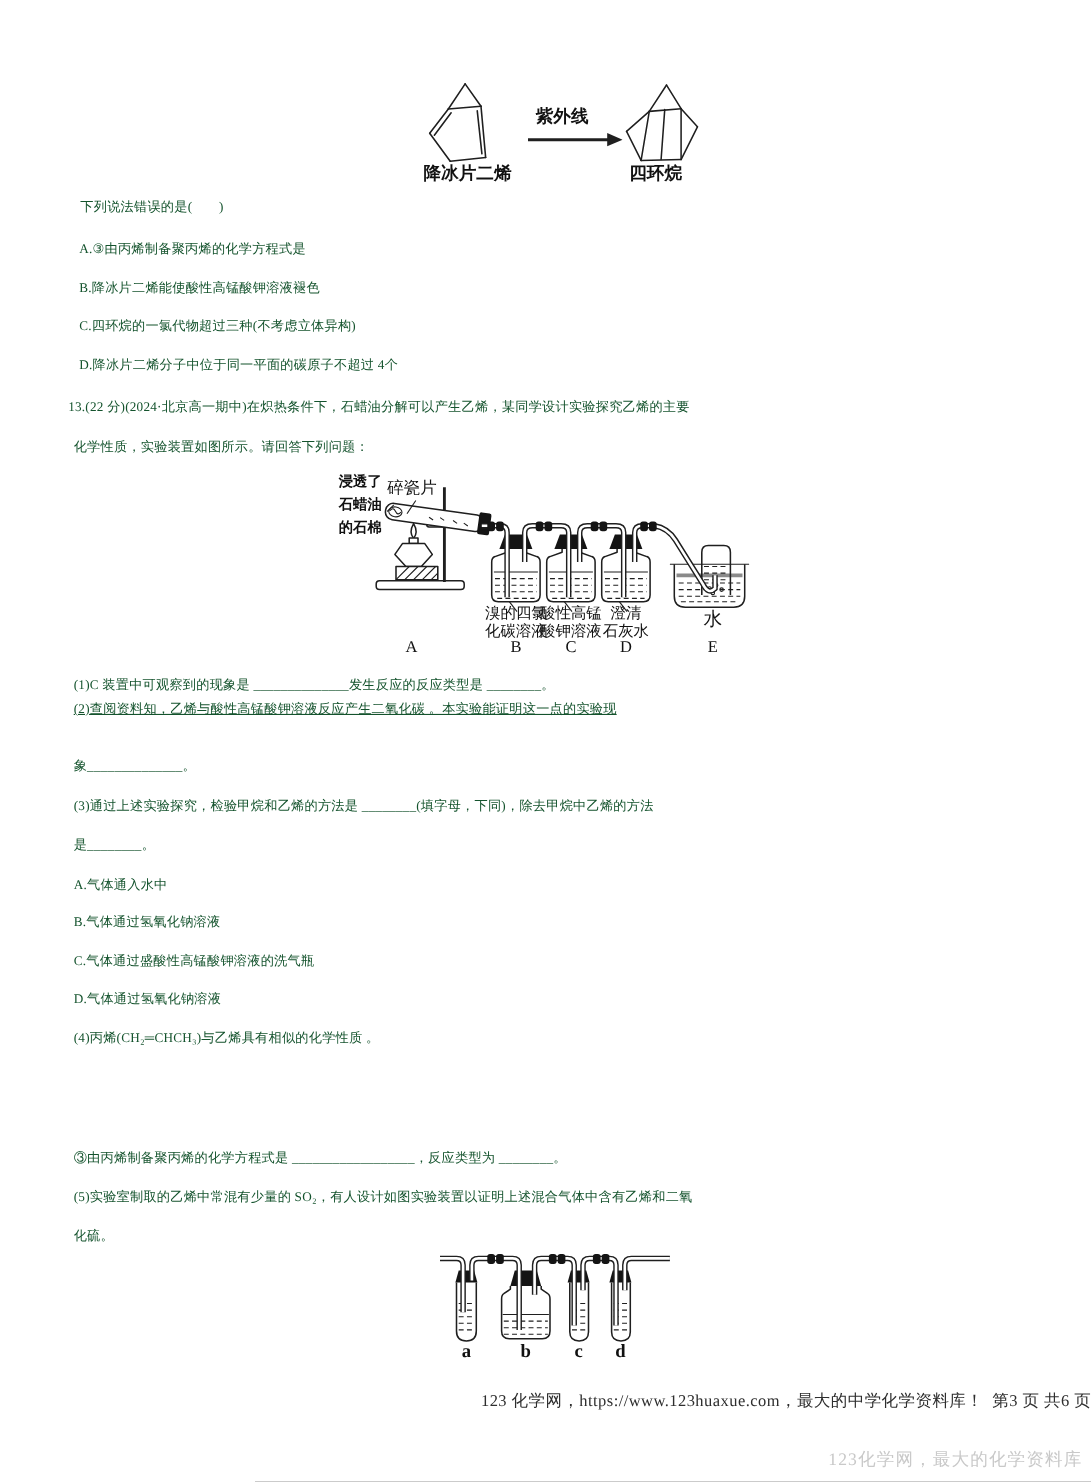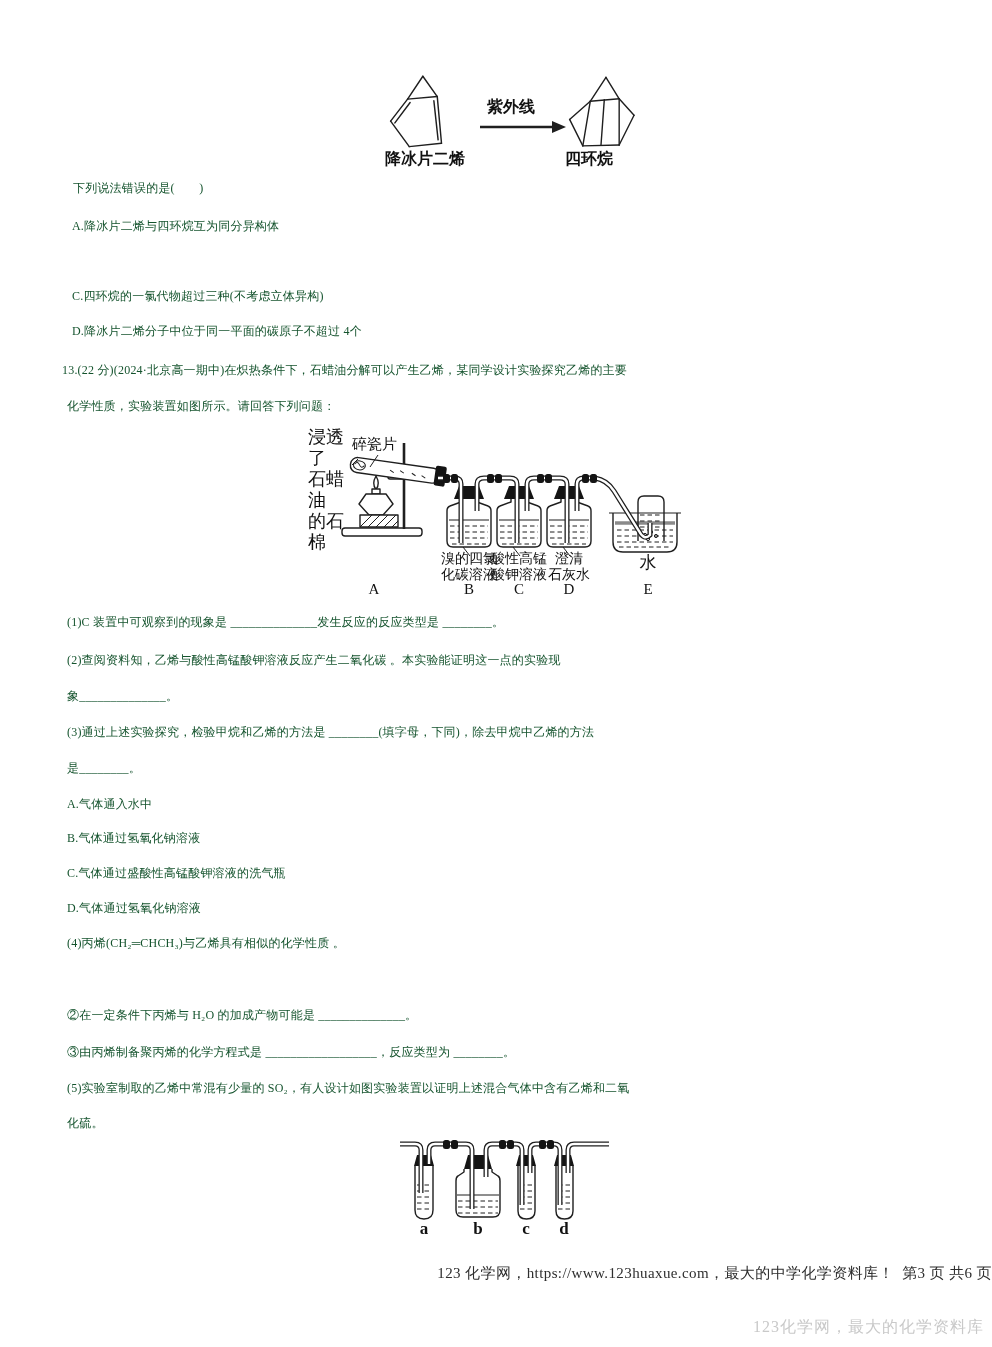--- a/index.html
+++ b/index.html
@@ -72,25 +72,26 @@
         <path d="M66,30 L84,50"></path>
         <path d="M6,55 L22,87"></path>
         <path d="M84,50 L66,86"></path>
         <path d="M22,87 L66,86"></path>
         <path d="M31,33 L22,87"></path>
         <path d="M66,30 L66,86"></path>
         <path d="M48,31 L44,86"></path>
       </g>
     </svg>
     <div class="figlabel molecule-label" style="left:0;top:78px;width:110px;">降冰片二烯</div>
-    <div class="figlabel molecule-label" style="left:169px;top:78px;width:100px;">四环烷</div>
+    <div class="figlabel molecule-label" style="left:150px;top:78px;width:100px;text-align:right;">四环烷</div>
   </div>
 
   <div class="t" style="top:176px;left:73px;">下列说法错误的是(　　)</div>
-  <div class="t" style="top:214px;left:72px;">A.降冰片二烯与四环烷互为同分异构体</div>
+  <div class="t" style="top:214px;left:72px;">A.③由丙烯制备聚丙烯的化学方程式是</div>
+  <div class="t" style="top:249px;left:72px;">B.降冰片二烯能使酸性高锰酸钾溶液褪色</div>
   <div class="t" style="top:284px;left:72px;">C.四环烷的一氯代物超过三种(不考虑立体异构)</div>
   <div class="t" style="top:319px;left:72px;">D.降冰片二烯分子中位于同一平面的碳原子不超过 4个</div>
 
   <div class="t" style="top:358px;left:62px;">13.(22 分)(2024·北京高一期中)在炽热条件下，石蜡油分解可以产生乙烯，某同学设计实验探究乙烯的主要</div>
   <div class="t" style="top:394px;left:67px;">化学性质，实验装置如图所示。请回答下列问题：</div>
 
   <div class="fig" style="left:288px;top:425px;width:424px;height:178px;">
     <svg width="424" height="178" viewBox="0 0 424 178" style="position:absolute;left:0;top:0;">
 
       <g>
@@ -180,49 +181,48 @@
         <rect x="163" y="49" width="7" height="9" rx="2.5" class="blob"></rect>
         <rect x="199" y="49" width="7" height="9" rx="2.5" class="blob"></rect>
         <rect x="207" y="49" width="7" height="9" rx="2.5" class="blob"></rect>
         <rect x="249" y="49" width="7" height="9" rx="2.5" class="blob"></rect>
         <rect x="257" y="49" width="7" height="9" rx="2.5" class="blob"></rect>
         <rect x="294" y="49" width="7" height="9" rx="2.5" class="blob"></rect>
         <rect x="302" y="49" width="7" height="9" rx="2.5" class="blob"></rect>
       </g>
     </svg>
 
-    <div class="figlabel" style="left:20px;top:2px;width:52px;font-size:18px;line-height:21px;text-align:left;">浸透了
+    <div class="figlabel" style="left:20px;top:2px;width:52px;font-size:13px;line-height:21px;text-align:left;font-weight:bold;">浸透了
 石蜡油
 的石棉</div>
     <div class="figlabel" style="left:64px;top:11px;width:50px;font-size:15px;text-align:left;">碎瓷片</div>
     <div class="figlabel" style="left:149px;top:126px;width:64px;line-height:16px;">溴的四氯
 化碳溶液</div>
     <div class="figlabel" style="left:199px;top:126px;width:64px;line-height:16px;">酸性高锰
 酸钾溶液</div>
     <div class="figlabel" style="left:249px;top:126px;width:64px;line-height:16px;">澄清
 石灰水</div>
     <div class="figlabel" style="left:340px;top:130px;width:40px;font-size:17px;">水</div>
     <div class="letterlabel" style="left:76px;top:156px;width:20px;">A</div>
     <div class="letterlabel" style="left:171px;top:156px;width:20px;">B</div>
     <div class="letterlabel" style="left:221px;top:156px;width:20px;">C</div>
     <div class="letterlabel" style="left:271px;top:156px;width:20px;">D</div>
     <div class="letterlabel" style="left:350px;top:156px;width:20px;">E</div>
   </div>
 
   <div class="t" style="top:610px;">(1)C 装置中可观察到的现象是 ______________发生反应的反应类型是 ________。</div>
-  <div class="t" style="top:648px;">(2)查阅资料知，乙烯与酸性高锰酸钾溶液反应产生二氧化碳 。本实验能证明这一点的实验现</div>
+  <div class="t" style="top:632px;text-decoration:underline;">(2)查阅资料知，乙烯与酸性高锰酸钾溶液反应产生二氧化碳 。本实验能证明这一点的实验现</div>
   <div class="t" style="top:684px;">象______________。</div>
   <div class="t" style="top:720px;">(3)通过上述实验探究，检验甲烷和乙烯的方法是 ________(填字母，下同)，除去甲烷中乙烯的方法</div>
   <div class="t" style="top:756px;">是________。</div>
   <div class="t" style="top:792px;">A.气体通入水中</div>
   <div class="t" style="top:826px;">B.气体通过氢氧化钠溶液</div>
   <div class="t" style="top:861px;">C.气体通过盛酸性高锰酸钾溶液的洗气瓶</div>
   <div class="t" style="top:896px;">D.气体通过氢氧化钠溶液</div>
   <div class="t" style="top:931px;">(4)丙烯(CH₂═CHCH₃)与乙烯具有相似的化学性质 。</div>
-  <div class="t" style="top:1003px;">②在一定条件下丙烯与 H₂O 的加成产物可能是 ______________。</div>
   <div class="t" style="top:1040px;">③由丙烯制备聚丙烯的化学方程式是 __________________，反应类型为 ________。</div>
   <div class="t" style="top:1076px;">(5)实验室制取的乙烯中常混有少量的 SO₂，有人设计如图实验装置以证明上述混合气体中含有乙烯和二氧</div>
   <div class="t" style="top:1111px;">化硫。</div>
 
   <div class="fig" style="left:398px;top:1133px;width:214px;height:104px;">
     <svg width="214" height="102" viewBox="0 0 214 102" style="position:absolute;left:0;top:0;">
 
       <g>
         <path d="M17,33 L17,77 Q17,86 26,86 Q35,86 35,77 L35,33" fill="#fff" class="ln"></path>
         <path d="M19,52 L33,52 M19,58 L33,58 M19,64 L33,64 M19,70 L33,70 M19,76 L33,76" class="dash"></path>

